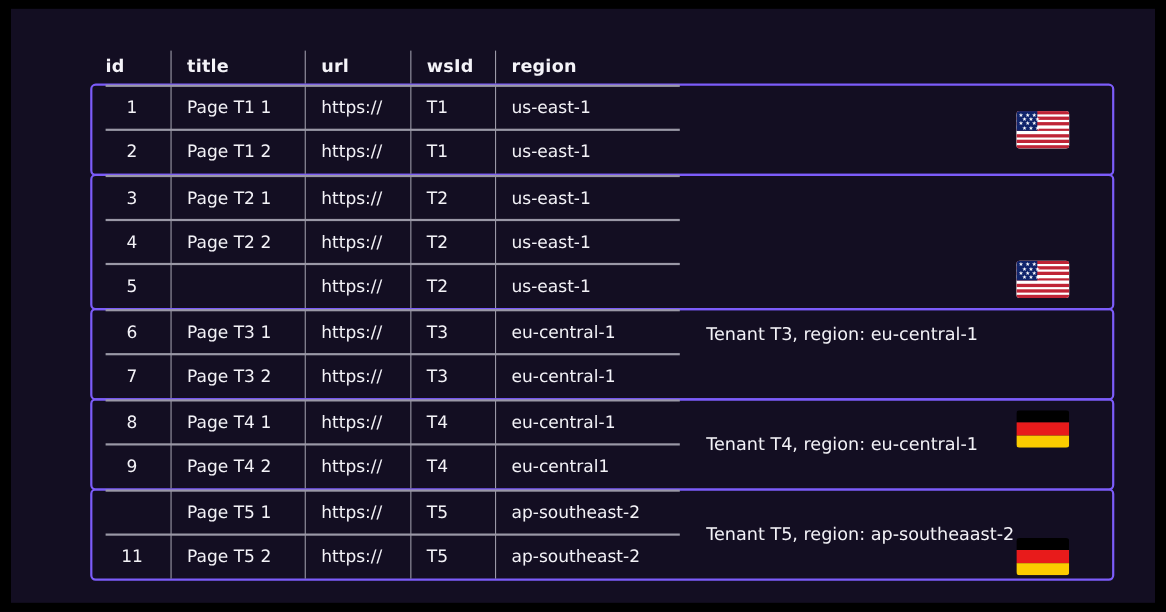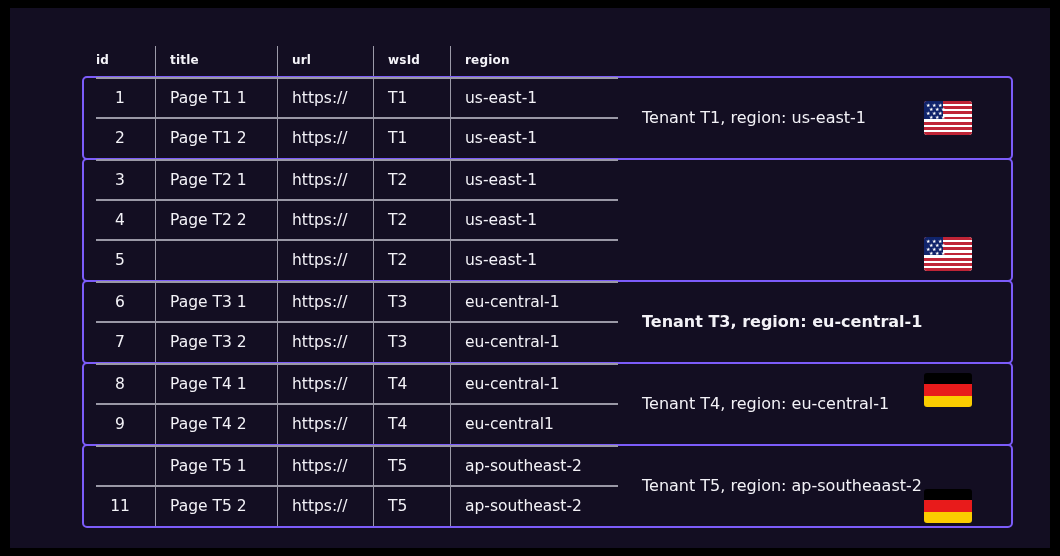--- a/index.html
+++ b/index.html
@@ -30,21 +30,21 @@
     left: 72px;
     top: 36px;
     width: 931px;
     height: 32px;
   }
   .hdr-cell {
     position: absolute;
     top: 0;
     height: 32px;
     color: #f4f3f8;
-    font-size: 12px;
+    font-size: 16px;
     font-weight: bold;
     line-height: 32px;
     letter-spacing: 0.2px;
     white-space: nowrap;
   }
   .hdr-div {
     position: absolute;
     top: 2px;
     width: 1px;
     height: 30px;
@@ -139,21 +139,20 @@
       <div class="hdr-cell" style="left: 306px;">wsId</div>
       <div class="hdr-cell" style="left: 383px;">region</div>
       <div class="hdr-div" style="left: 73px;"></div>
       <div class="hdr-div" style="left: 195px;"></div>
       <div class="hdr-div" style="left: 291px;"></div>
       <div class="hdr-div" style="left: 368px;"></div>
     </div>
 
   <div id="groups-layer">
       <div class="group-box" style="top: 68px; height: 84px;"></div>
-      <div class="tenant-label" style="top: 99px;">Tenant T1, region: us-east-1</div>
       <div class="tenant-flag flag-us" style="top: 93px;">
         <div class="stripe" style="top: 0px;"></div>
         <div class="stripe" style="top: 5.23px;"></div>
         <div class="stripe" style="top: 10.46px;"></div>
         <div class="stripe" style="top: 15.69px;"></div>
         <div class="stripe" style="top: 20.92px;"></div>
         <div class="stripe" style="top: 26.15px;"></div>
         <div class="stripe" style="top: 31.38px;"></div>
         <div class="canton"></div>
         <div class="star" style="left: 2px; top: 1.5px;">★</div>
@@ -186,21 +185,21 @@
         <div class="star" style="left: 11px; top: 5.8px;">★</div>
         <div class="star" style="left: 17px; top: 5.8px;">★</div>
         <div class="star" style="left: 2px; top: 10.1px;">★</div>
         <div class="star" style="left: 8px; top: 10.1px;">★</div>
         <div class="star" style="left: 14px; top: 10.1px;">★</div>
         <div class="star" style="left: 5px; top: 14.4px;">★</div>
         <div class="star" style="left: 11px; top: 14.4px;">★</div>
         <div class="star" style="left: 17px; top: 14.4px;">★</div>
       </div>
       <div class="group-box" style="top: 272px; height: 84px;"></div>
-      <div class="tenant-label" style="top: 303px; font-weight: bold;">Tenant T3, region: eu-central-1</div>
+      <div class="tenant-label" style="top: 285px;">Tenant T3, region: eu-central-1</div>
       <div class="tenant-flag flag-de" style="top: 297px;">
         <div class="band" style="top: 0px; background: rgb(0, 0, 0);"></div>
         <div class="band" style="top: 11.33px; background: rgb(232, 27, 27);"></div>
         <div class="band" style="top: 22.66px; background: rgb(251, 204, 0);"></div>
       </div>
       <div class="group-box" style="top: 354px; height: 84px;"></div>
       <div class="tenant-label" style="top: 385px;">Tenant T4, region: eu-central-1</div>
       <div class="tenant-flag flag-de" style="top: 379px;">
         <div class="band" style="top: 0px; background: rgb(0, 0, 0);"></div>
         <div class="band" style="top: 11.33px; background: rgb(232, 27, 27);"></div>

